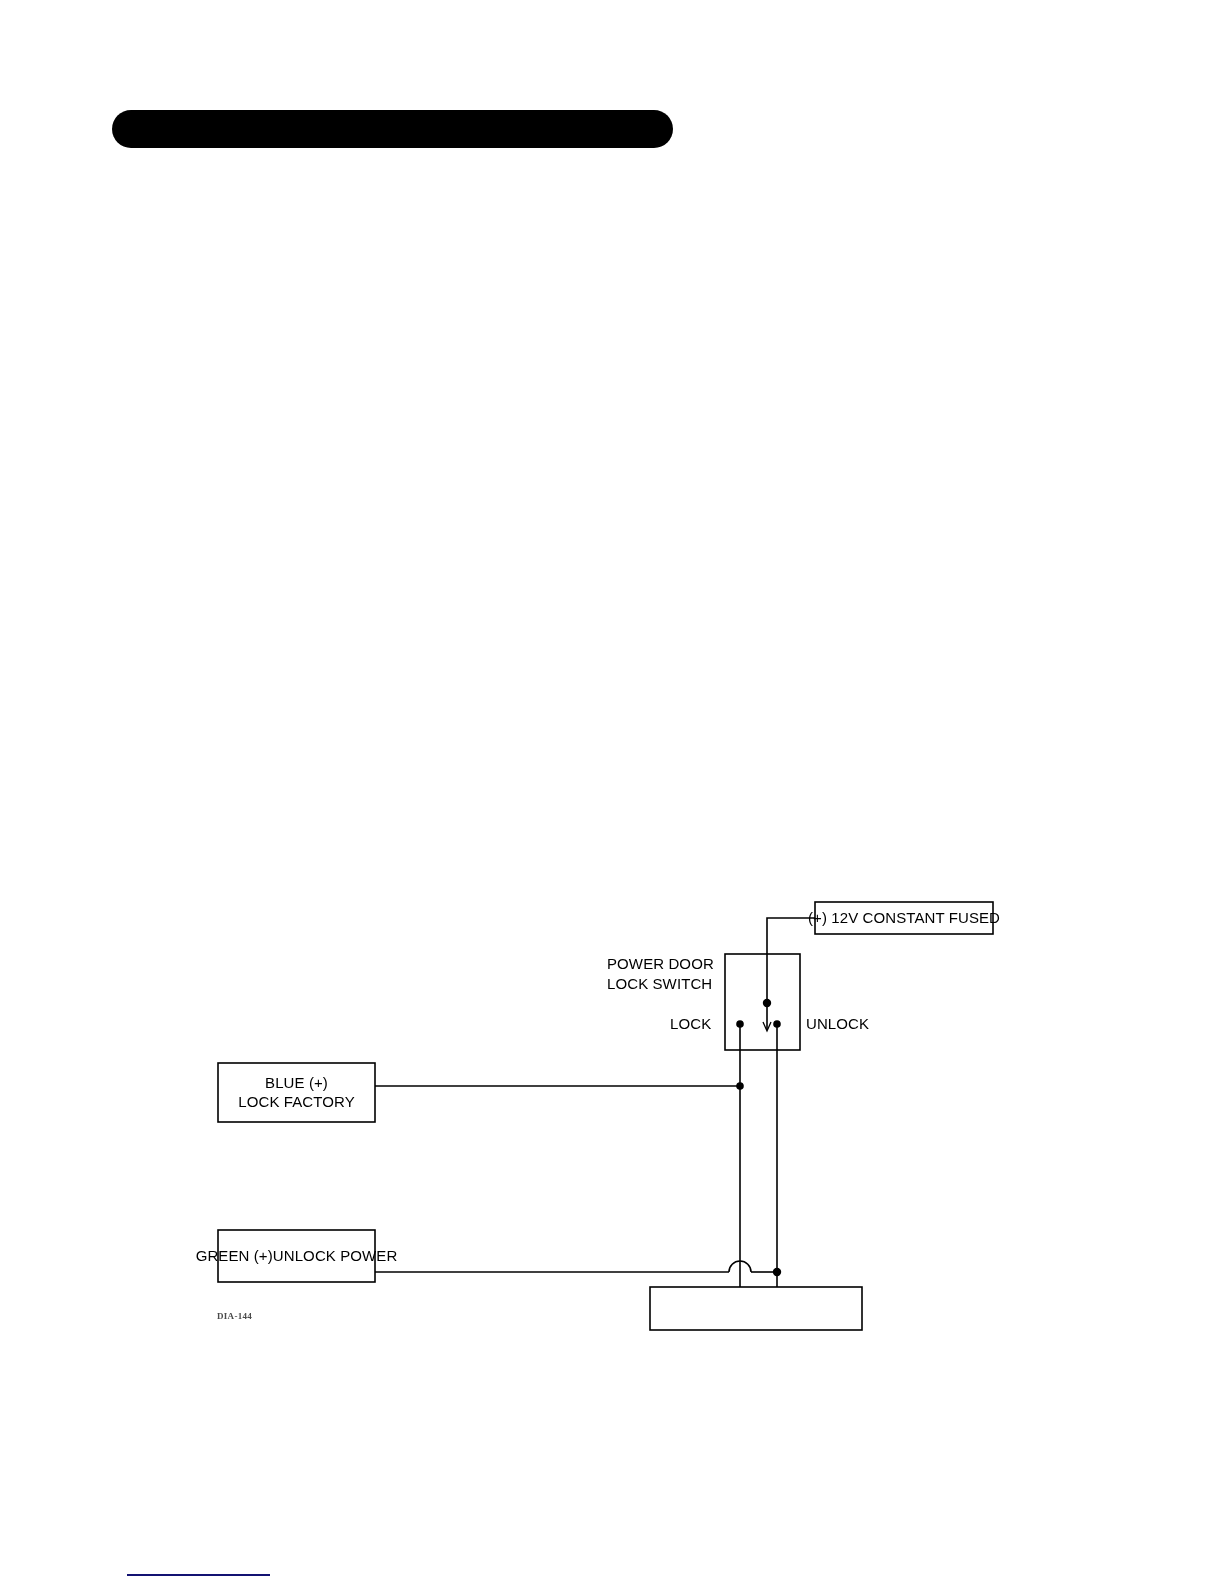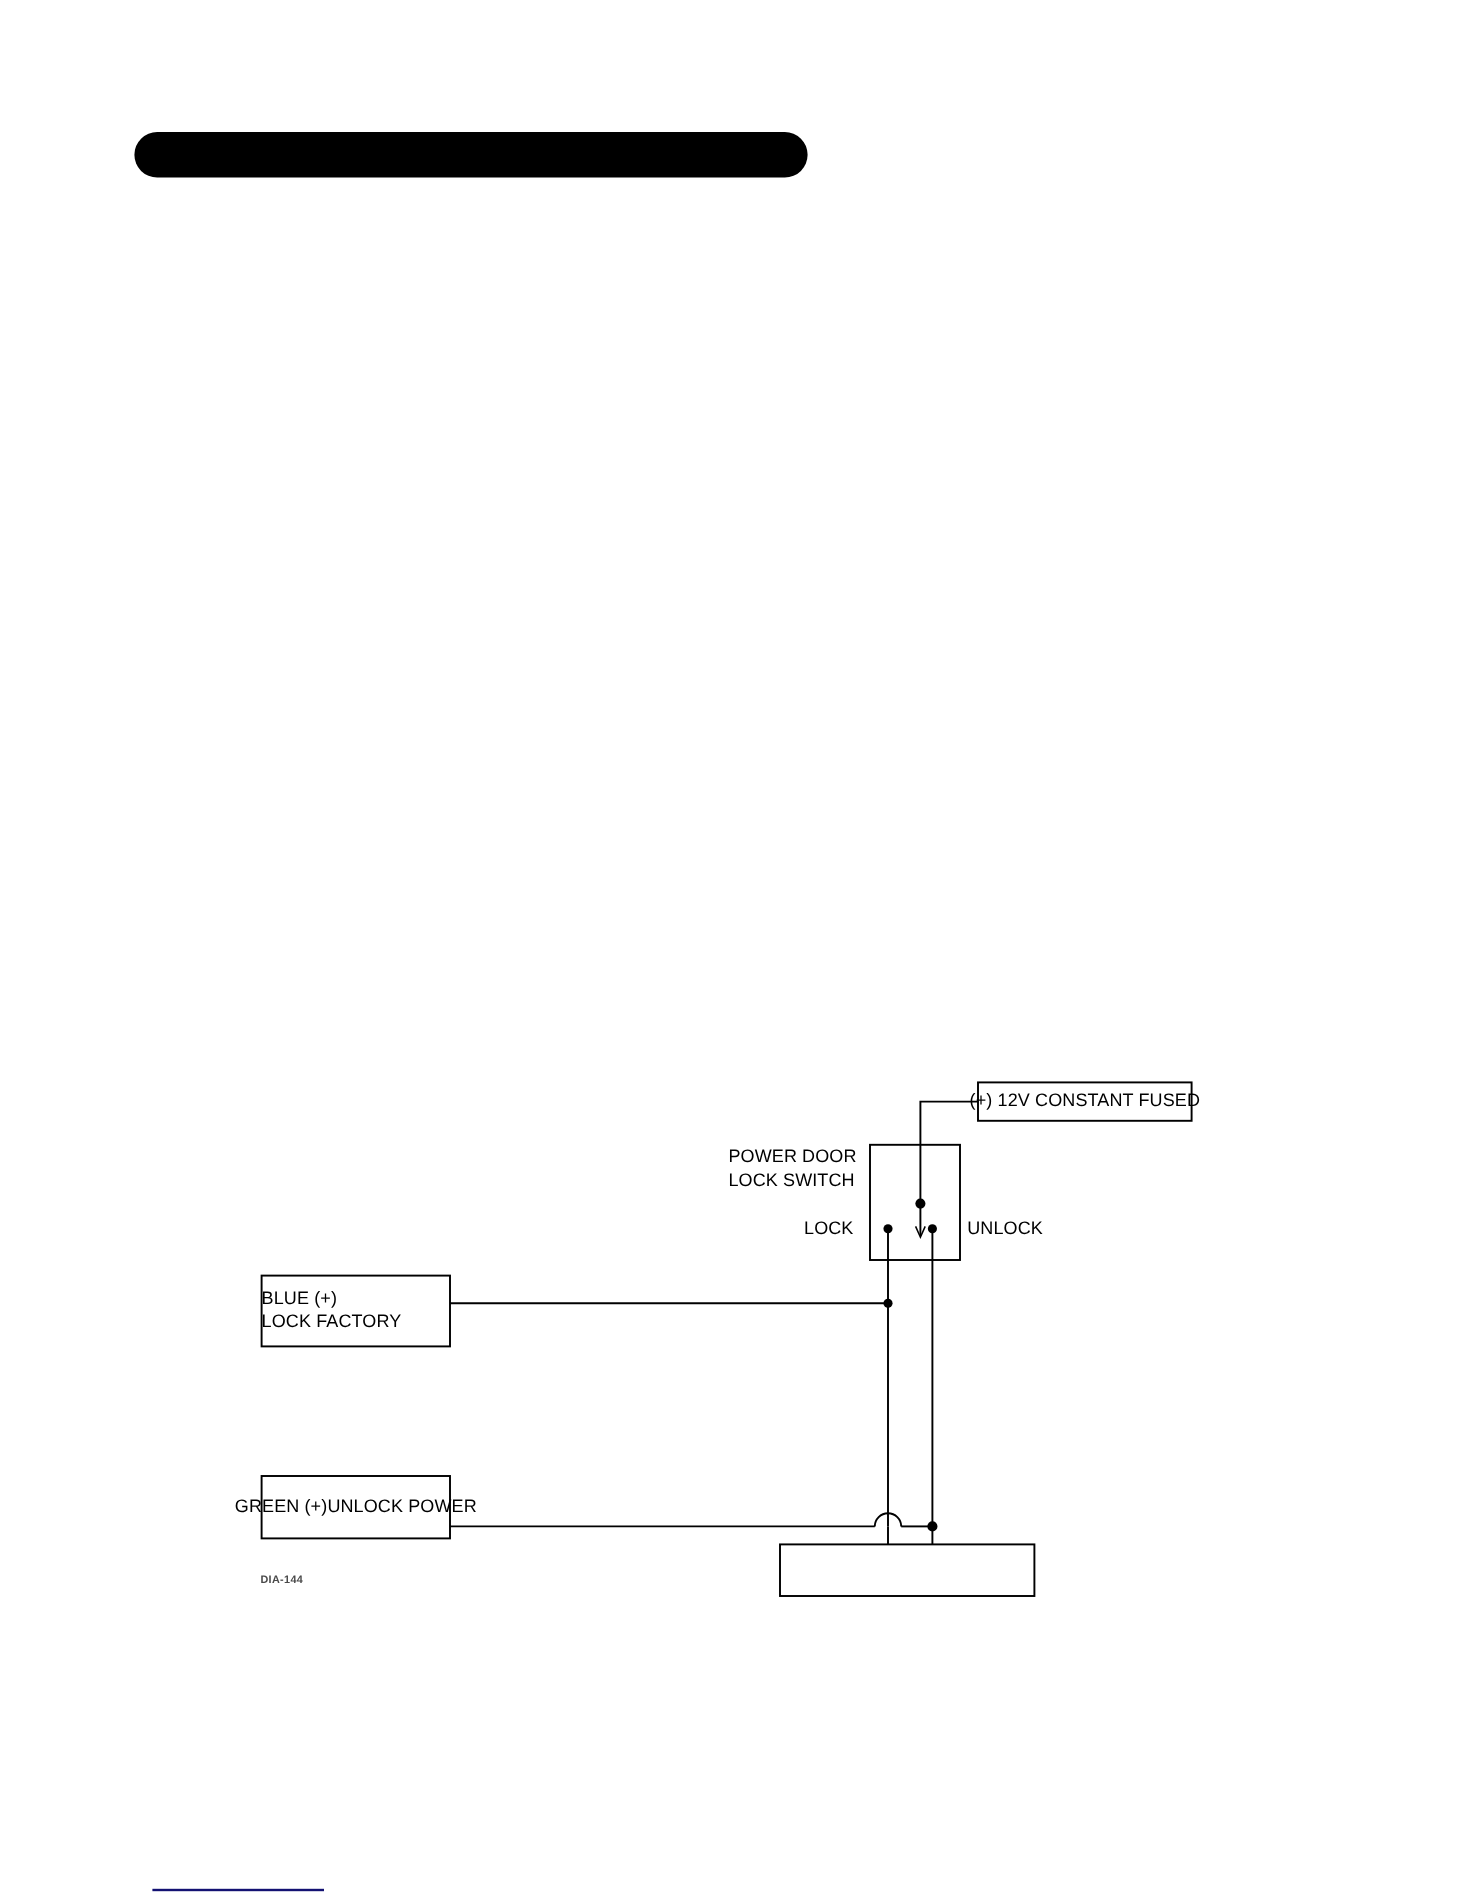--- a/index.html
+++ b/index.html
@@ -84,21 +84,21 @@
     left: 806px;
     top: 1015px;
   }
   #label-blue {
     left: 218px;
     top: 1063px;
     width: 157px;
     height: 59px;
     display: flex;
     flex-direction: column;
-    align-items: flex-start;
+    align-items: center;
     justify-content: center;
   }
   #label-green {
     left: 218px;
     top: 1230px;
     width: 157px;
     height: 52px;
     display: flex;
     flex-direction: row;
     align-items: center;
@@ -113,20 +113,21 @@
     align-items: center;
     justify-content: center;
   }
   #label-diagcode {
     left: 217px;
     top: 1311px;
     font-size: 9px;
     color: #4a4a4a;
     letter-spacing: 0.3px;
     font-weight: bold;
+    font-family: Liberation Serif, serif;
   }
 
   
   .footer-rule {
     position: absolute;
     left: 127px;
     top: 1574px;
     width: 143px;
     height: 2px;
     background: #131272;

